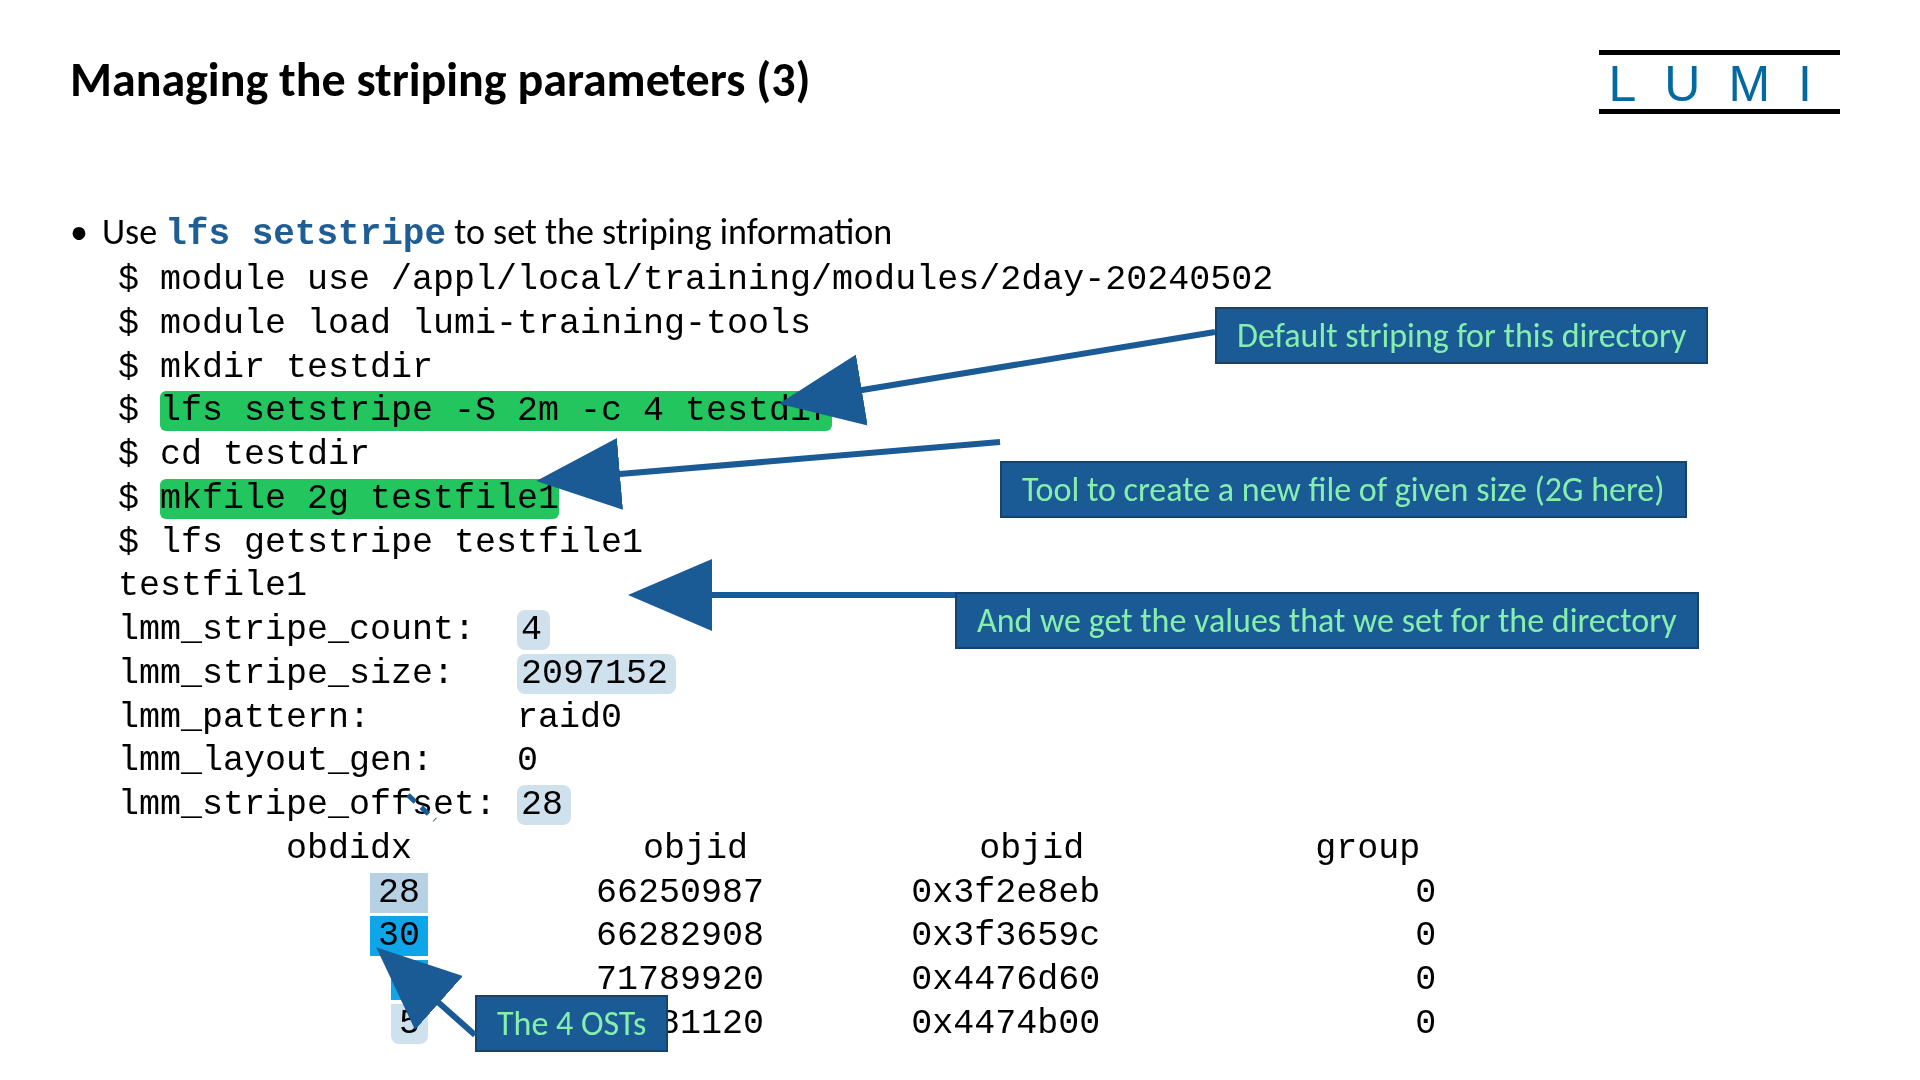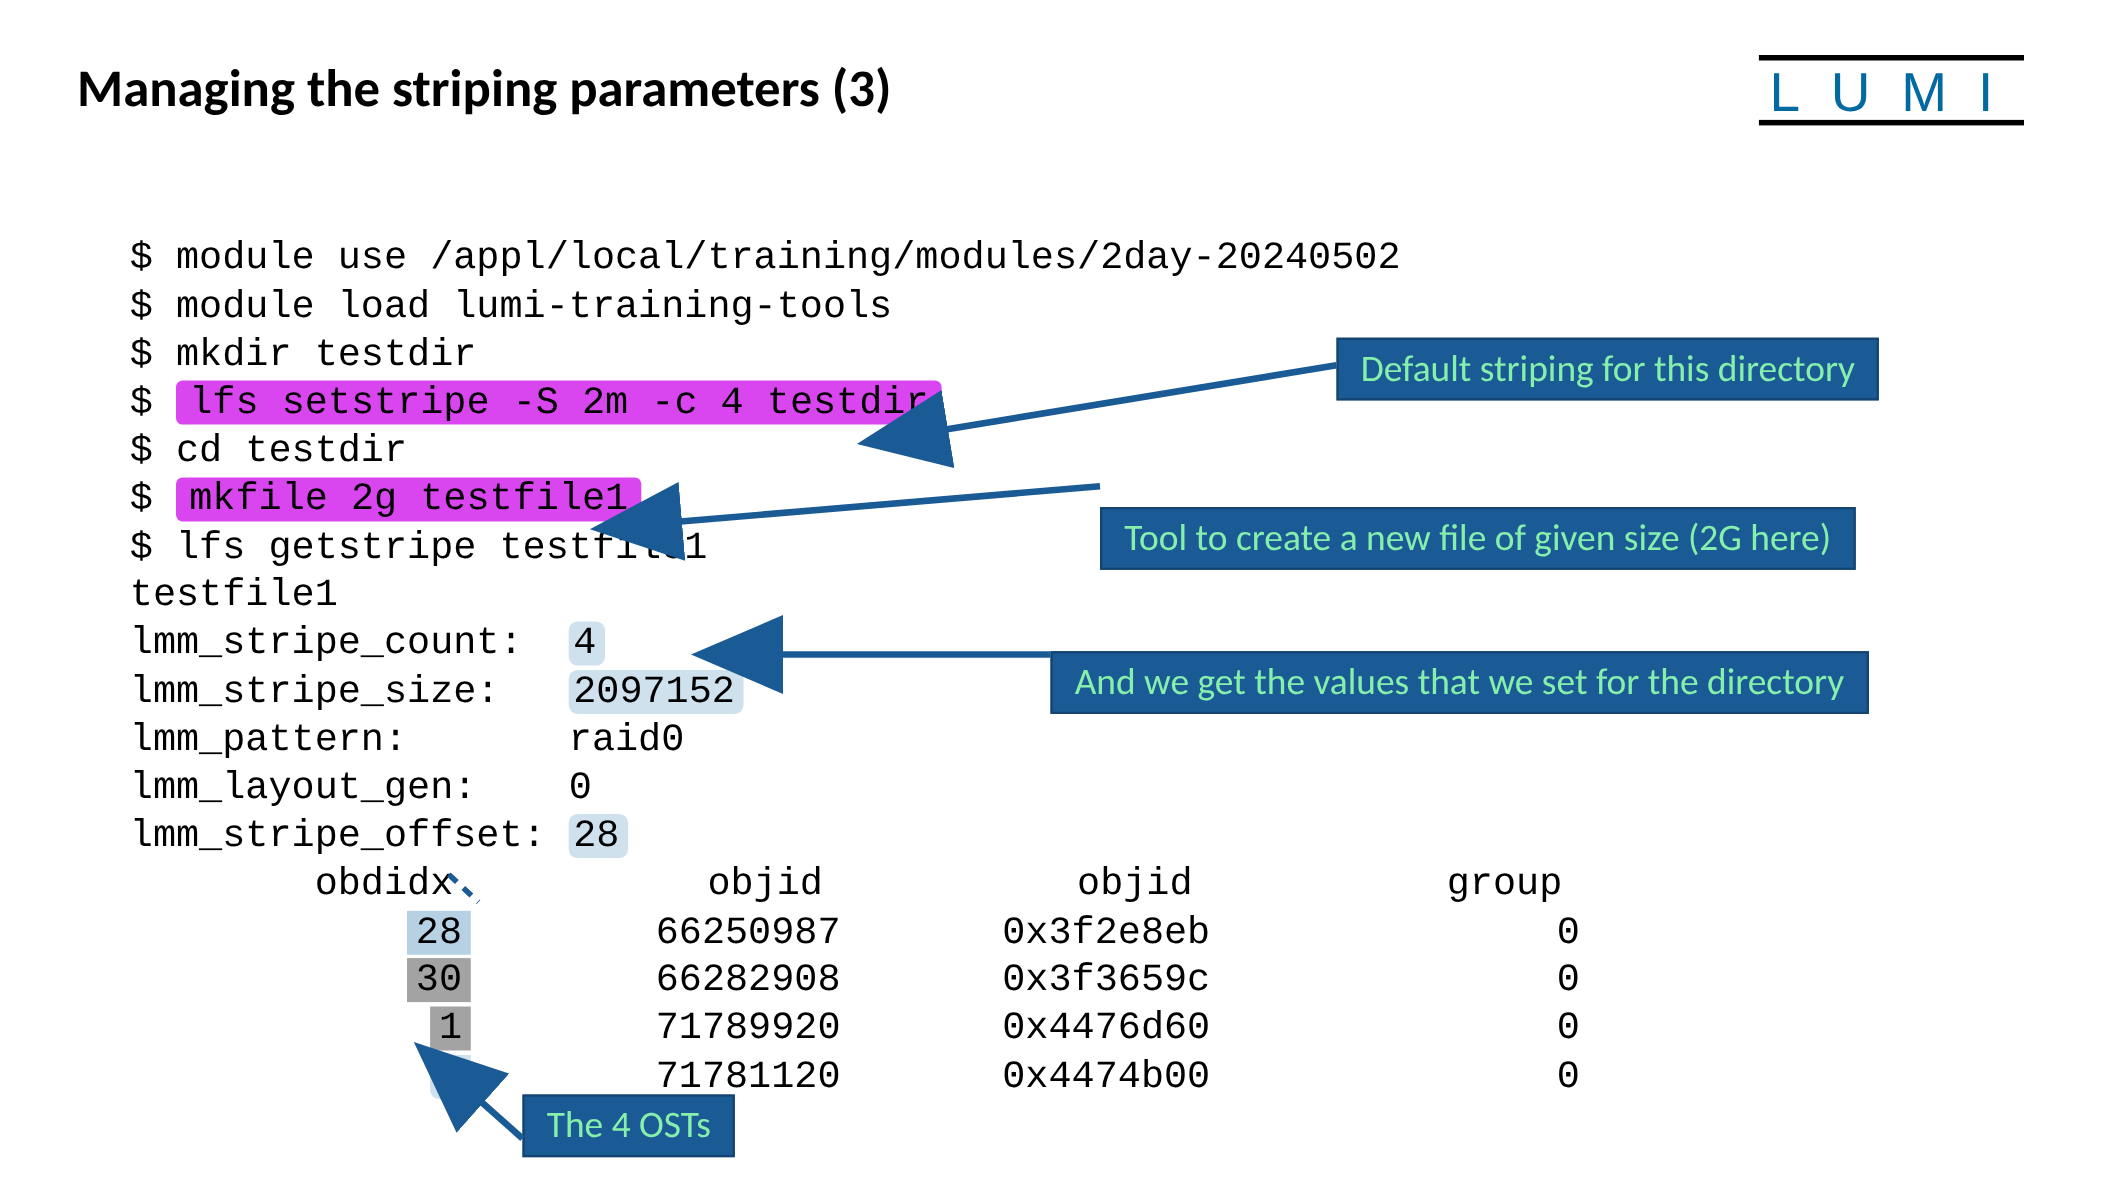--- a/index.html
+++ b/index.html
@@ -62,31 +62,31 @@
   .code-block {
     font-family: Consolas, "Courier New", monospace;
     font-size: 35px;
     color: #000;
     white-space: pre;
     line-height: 1.25;
     margin-left: 48px;
     margin-top: 4px;
   }
   .hl {
-    background: #d946ef;
+    background: #22c55e;
     border-radius: 6px;
-    padding: 0 12px;
+    padding: 0 0;
   }
   .hl-wide {
     background: #cfe1ed;
     border-radius: 8px;
     padding: 0 8px 0 4px;
   }
   .hl-col {
-    background: #a3a3a3;
+    background: #0ea5e9;
     padding: 0 8px;
   }
   .hl-col-bot {
     background: #cfe1ed;
     border-radius: 0 0 8px 8px;
     padding: 0 8px;
   }
   .hl-col-only {
     background: #b5d1e3;
     padding: 0 8px;
@@ -106,20 +106,23 @@
     pointer-events: none;
   }
 </style>
 </head>
 <body>
 
 <div class="title">Managing the striping parameters (3)</div>
 <div class="logo">LUMI</div>
 
 <div class="content">
+  <div class="bullet-line">
+    <span>Use </span><span class="cmd-inline">lfs setstripe</span><span> to set the striping information</span>
+  </div>
   <div class="code-block"><span>$ module use /appl/local/training/modules/2day-20240502</span>
 <span>$ module load lumi-training-tools</span>
 <span>$ mkdir testdir</span>
 <span>$ </span><span class="hl">lfs setstripe -S 2m -c 4 testdir</span>
 <span>$ cd testdir</span>
 <span>$ </span><span class="hl">mkfile 2g testfile1</span>
 <span>$ lfs getstripe testfile1</span>
 <span>testfile1</span>
 <span>lmm_stripe_count:  </span><span class="hl-wide">4</span>
 <span>lmm_stripe_size:   </span><span class="hl-wide">2097152</span>

